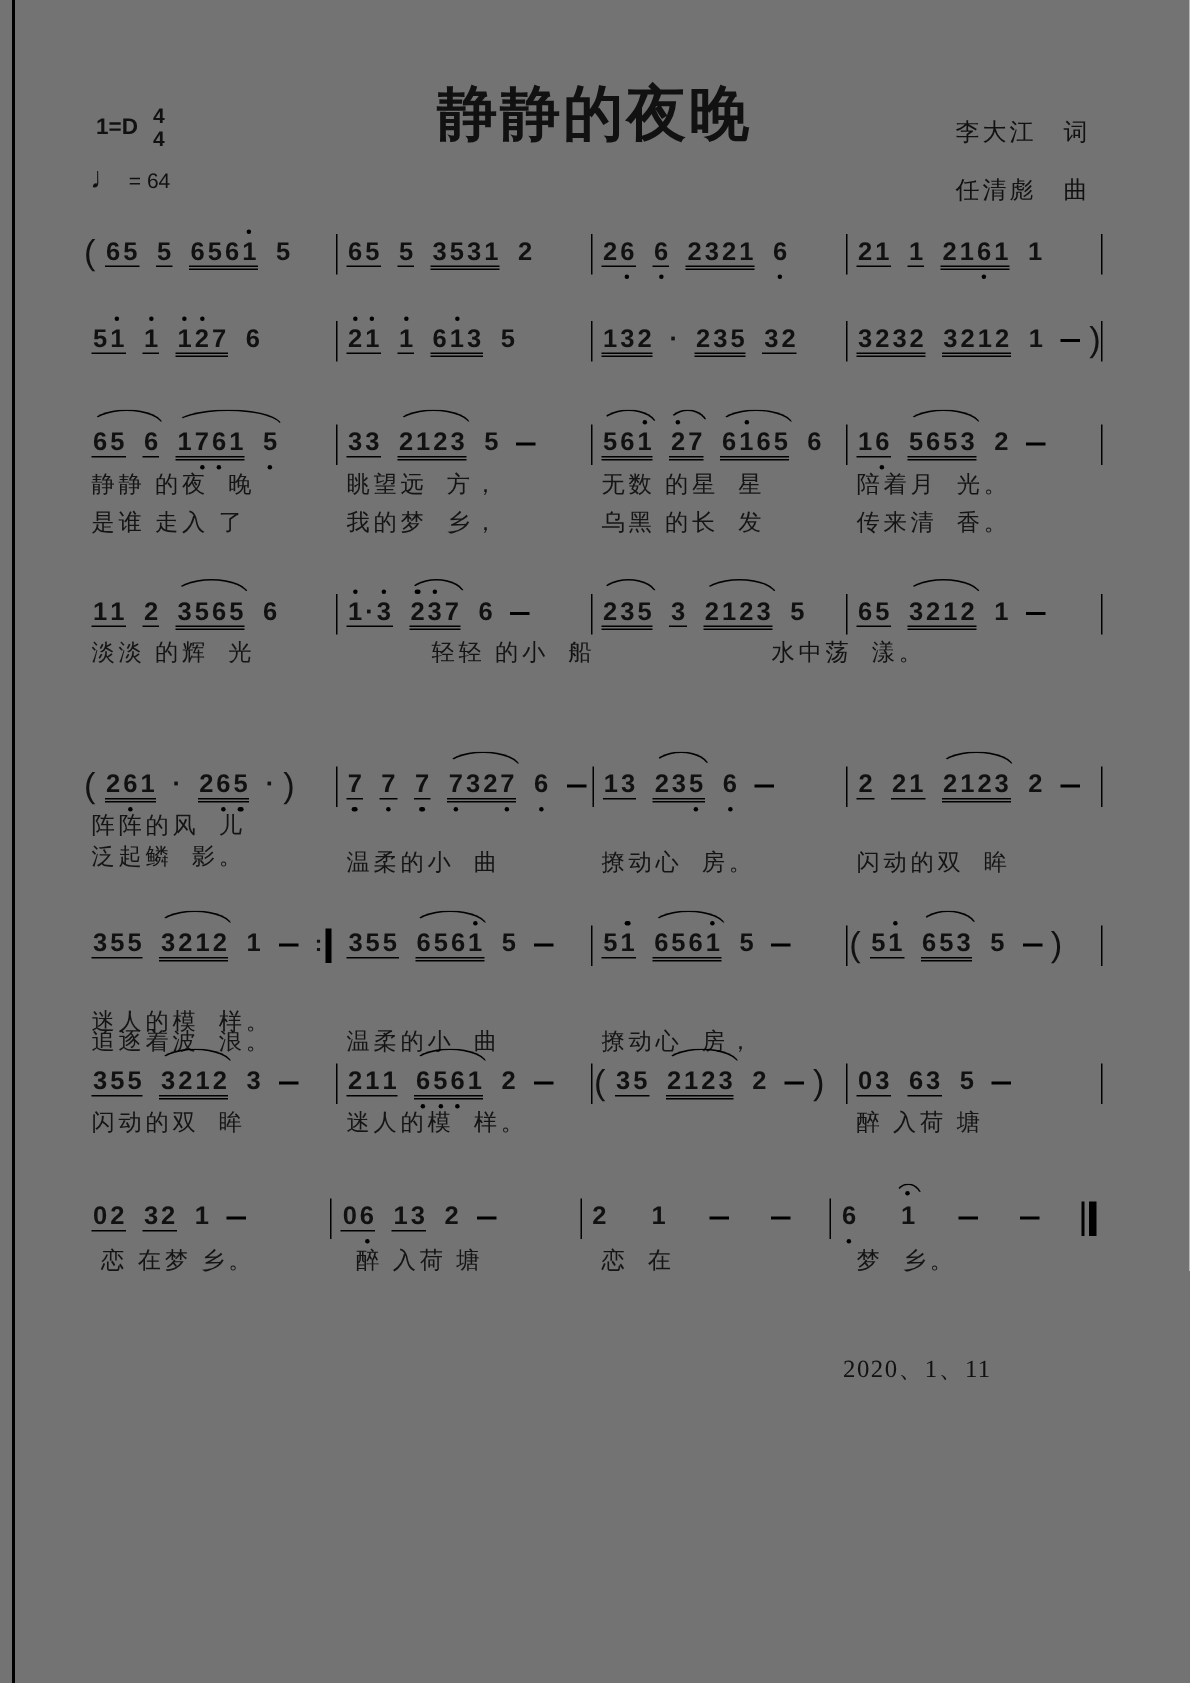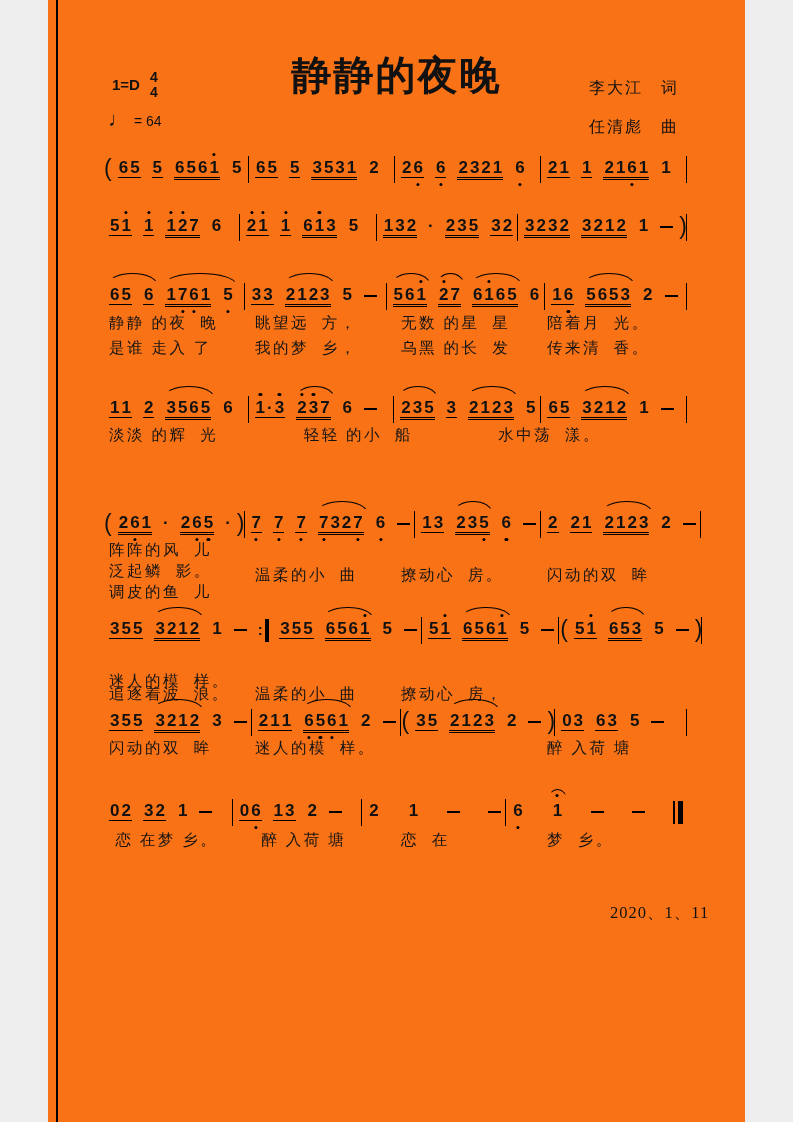--- a/index.html
+++ b/index.html
@@ -1,16 +1,16 @@
 <!DOCTYPE html>
 <html><head>
 <meta charset="utf-8">
 <style>
   html,body{margin:0;padding:0;background:#eee;}
-  .page{position:relative;width:697px;height:1122px;background:#f97316;margin:0 auto;
+  .page{position:relative;width:793px;height:1122px;background:#737373;margin:0 auto;
         font-family:"Liberation Sans",sans-serif;color:#111;overflow:hidden;}
   .left-rule{position:absolute;left:8px;top:0;bottom:0;width:2px;background:#000;}
 
   
   .keysig{position:absolute;left:64px;top:70px;font-weight:bold;font-size:15px;display:flex;align-items:center;}
   .ts{display:inline-flex;flex-direction:column;margin-left:10px;font-size:14px;line-height:1.05;font-weight:bold;text-align:center;}
   .tempo{position:absolute;left:60px;top:108px;font-size:14px;}
   .tempo .note{font-size:20px;margin-right:2px;}
   .title{position:absolute;left:0;right:0;top:48px;margin:0;text-align:center;
          font:bold 40px "Liberation Serif",serif;letter-spacing:2px;}
@@ -474,21 +474,20 @@
             <span class="ch">2</span>
           </span>
           <span class="dash"></span>
           <div class="arc" style="left: 61px; width: 48px;"></div>
         </div>
       </div>
       <div class="lyrics-row" style="top: 540px; flex-direction: column;">
         <div class="lyr"></div>
         <div class="lyr">阵阵的风  儿</div>
         <div class="lyr">泛起鳞  影。</div>
-        <div class="lyr">调皮的鱼  儿</div>
       </div>
       <div class="lyrics-row" style="top: 565px;">
         <div class="lyr"></div>
         <div class="lyr">温柔的小  曲</div>
         <div class="lyr">撩动心  房。</div>
         <div class="lyr">闪动的双  眸</div>
       </div>
       <div class="notes-row" style="top: 617px;">
         <div class="cell nobar">
           <span class="grp u1">

